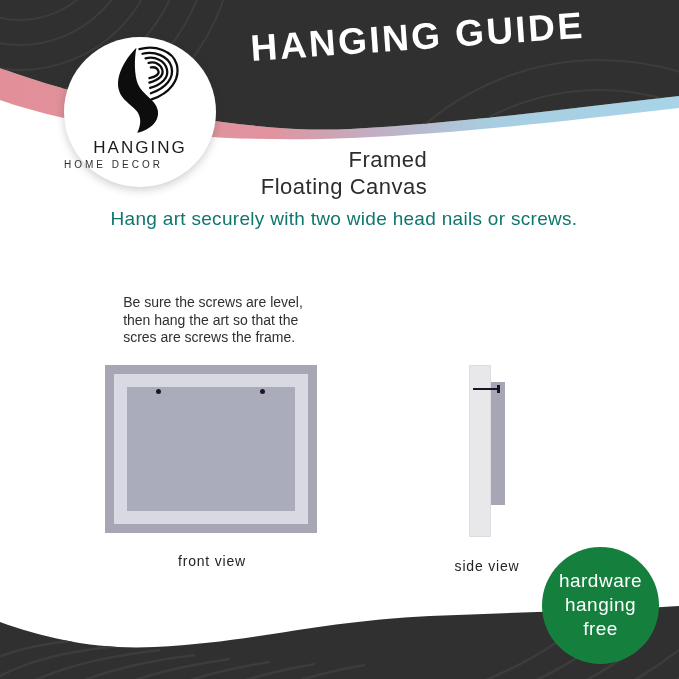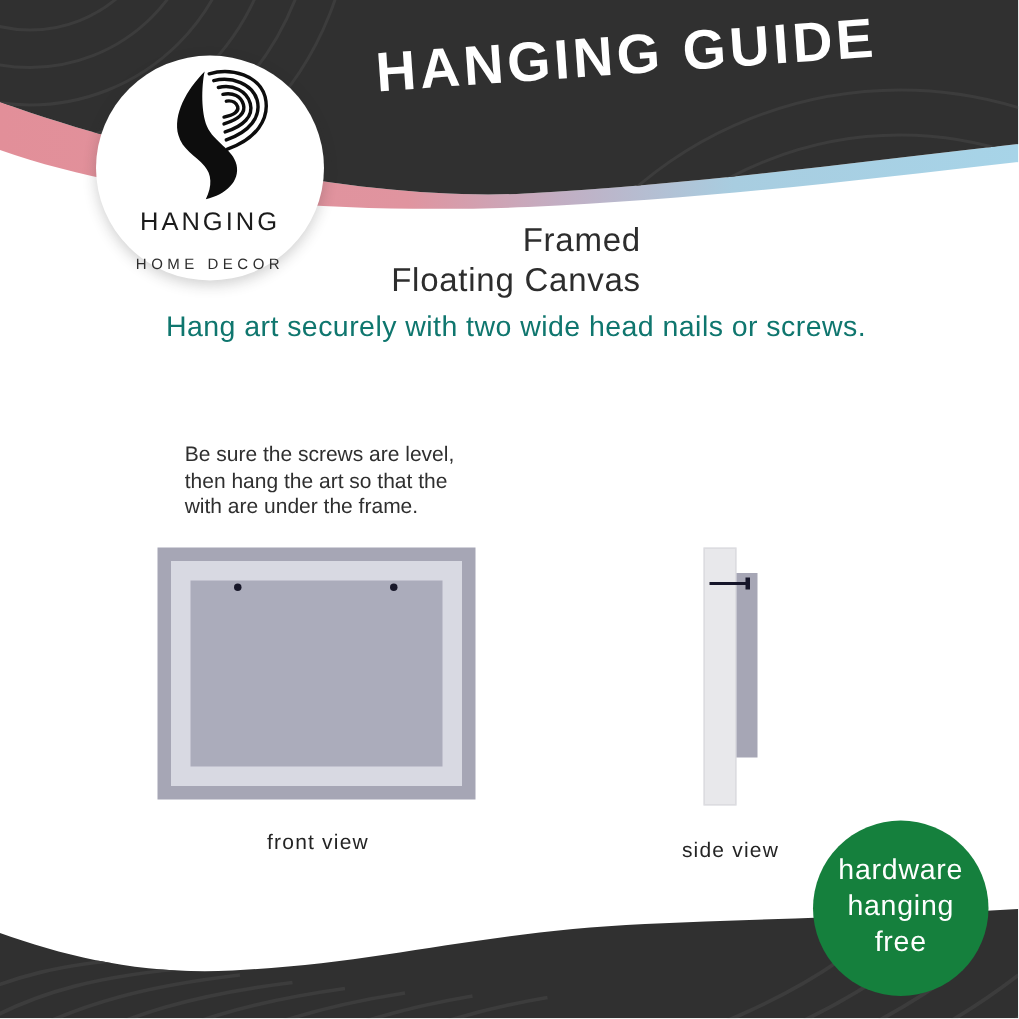--- a/index.html
+++ b/index.html
@@ -21,21 +21,21 @@
   .logo-badge{
     position:absolute;left:64px;top:37px;width:152px;height:150px;border-radius:50%;
     background:#ffffff;z-index:5;box-shadow:0 3px 9px rgba(40,40,40,0.22);
   }
   .logo-badge .swoosh{position:absolute;left:39px;top:9px;}
   .brand-name{
     position:absolute;left:0;top:101px;width:100%;text-align:center;
     font-size:17px;letter-spacing:2px;font-weight:500;color:#1b1b1b;
   }
   .brand-tagline{
-    position:absolute;left:0;top:134px;width:100%;text-align:center;
+    position:absolute;left:0;top:122px;width:100%;text-align:left;
     font-size:10px;letter-spacing:3px;color:#2e2e2e;
   }
 
   
   .subtitle{
     position:absolute;left:344px;top:146px;transform:translateX(-50%);
     text-align:right;font-size:22px;letter-spacing:0.5px;line-height:27px;color:#2d2d2d;white-space:nowrap;
   }
   .instruction{
     position:absolute;left:344px;top:208px;transform:translateX(-50%);
@@ -130,21 +130,21 @@
 
   <div class="subtitle">
     <div>Framed</div>
     <div>Floating Canvas</div>
   </div>
   <div class="instruction">Hang art securely with two wide head nails or screws.</div>
 
   <div class="note note-left">
     <div>Be sure the screws are level,</div>
     <div>then hang the art so that the</div>
-    <div>with are under the frame.</div>
+    <div>scres are screws the frame.</div>
   </div>
 
   <div class="ff-outer">
     <div class="ff-middle">
       <div class="ff-inner">
         <span class="dot dot1"></span>
         <span class="dot dot2"></span>
       </div>
     </div>
   </div>

